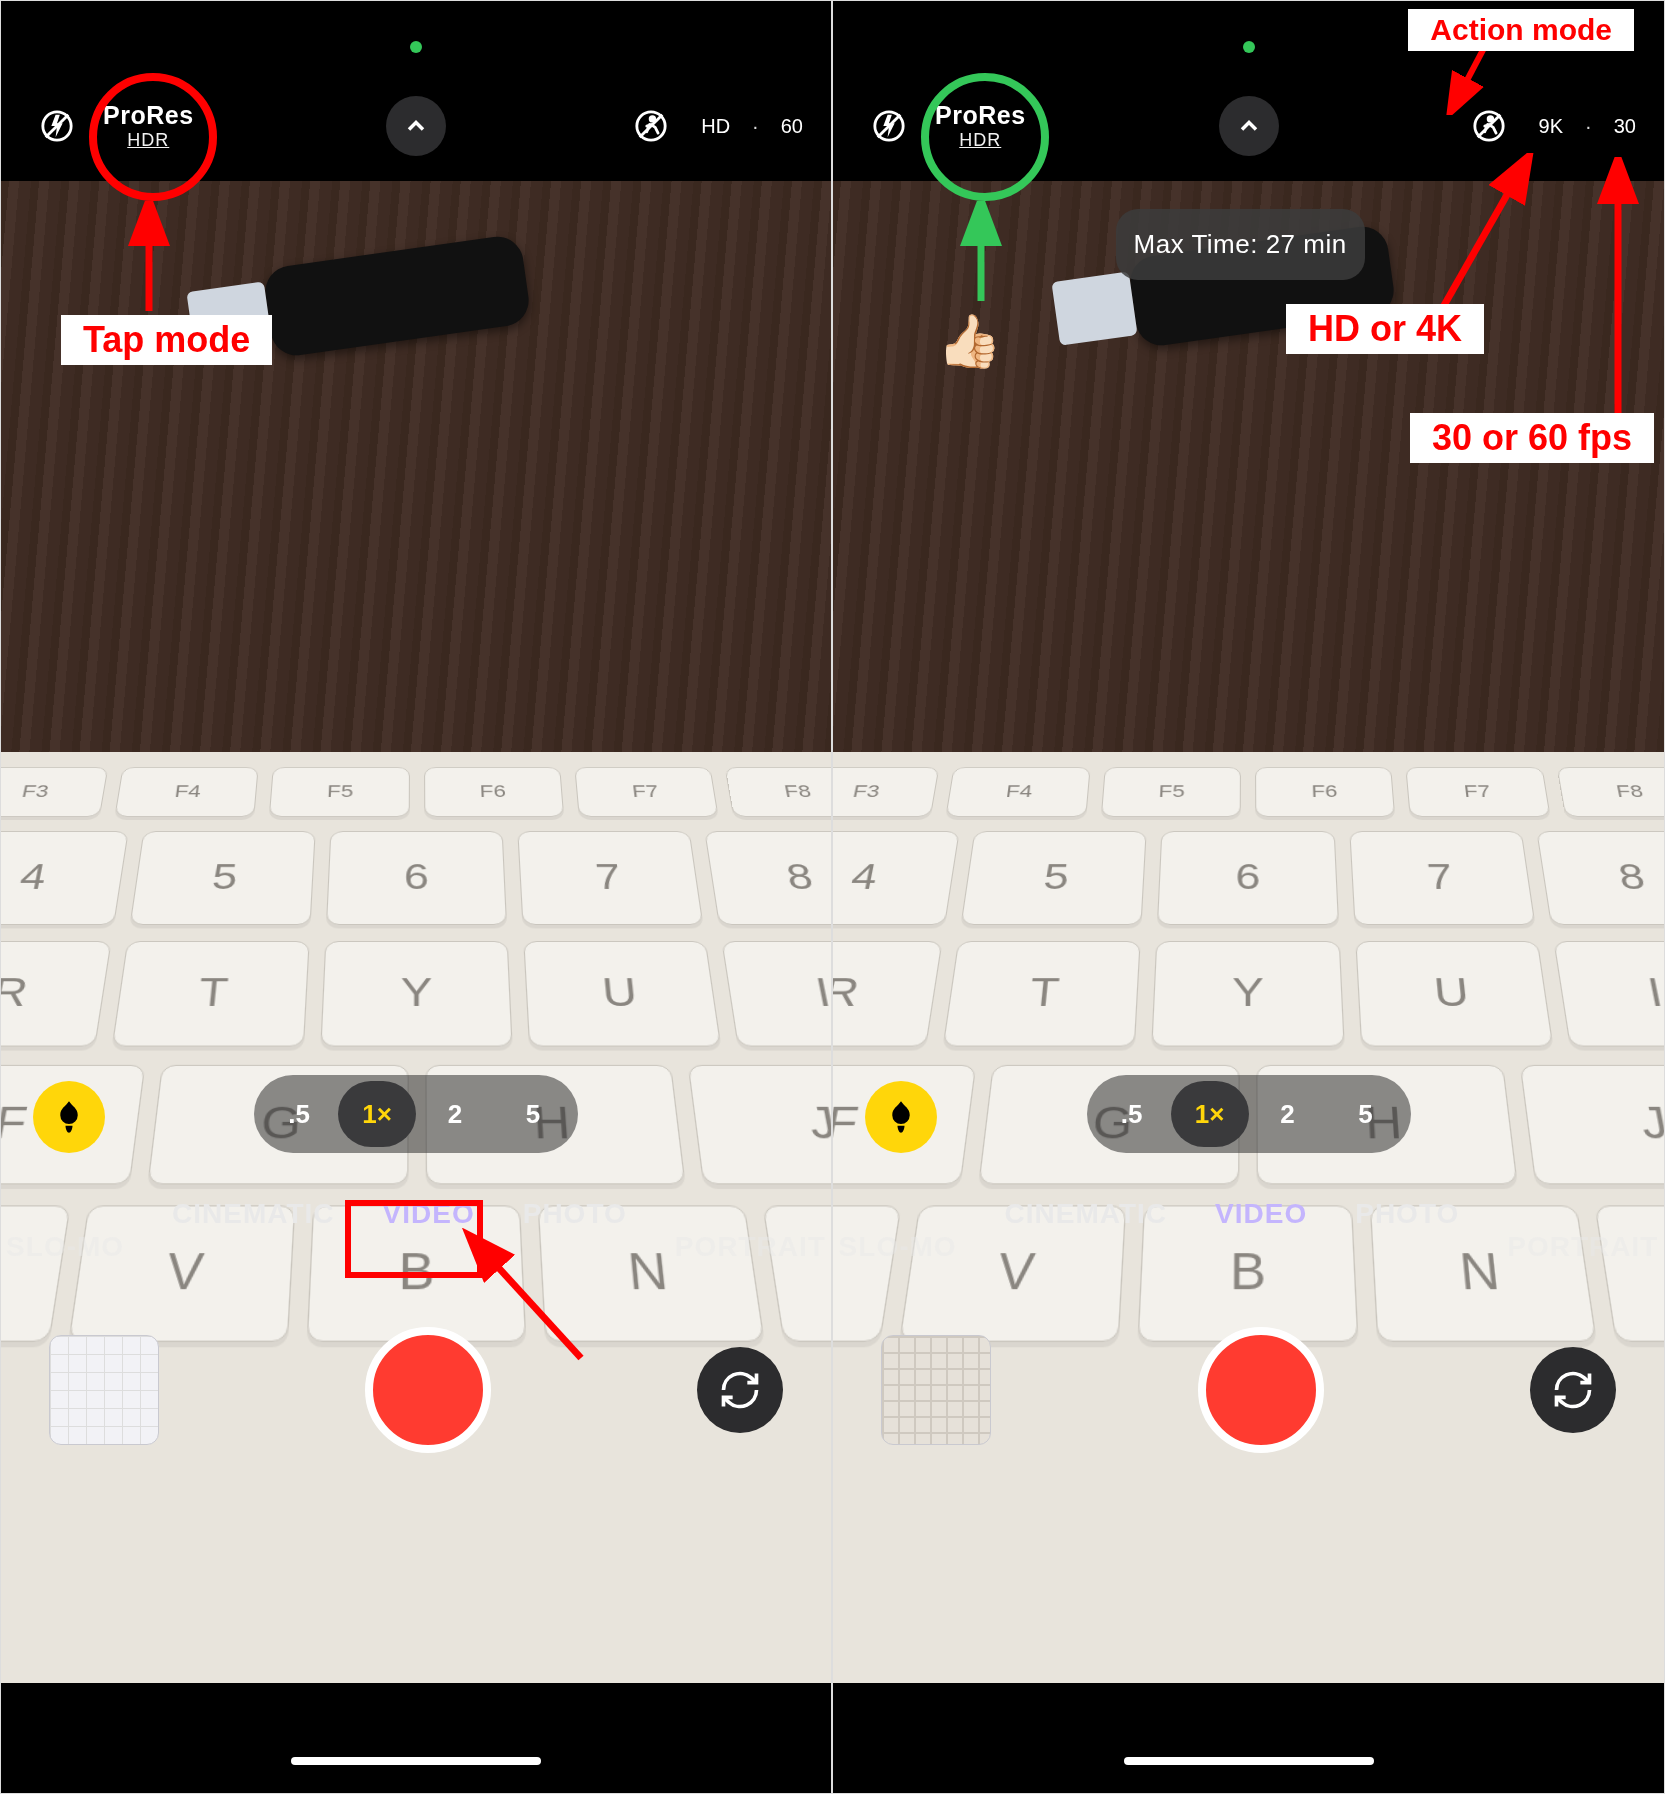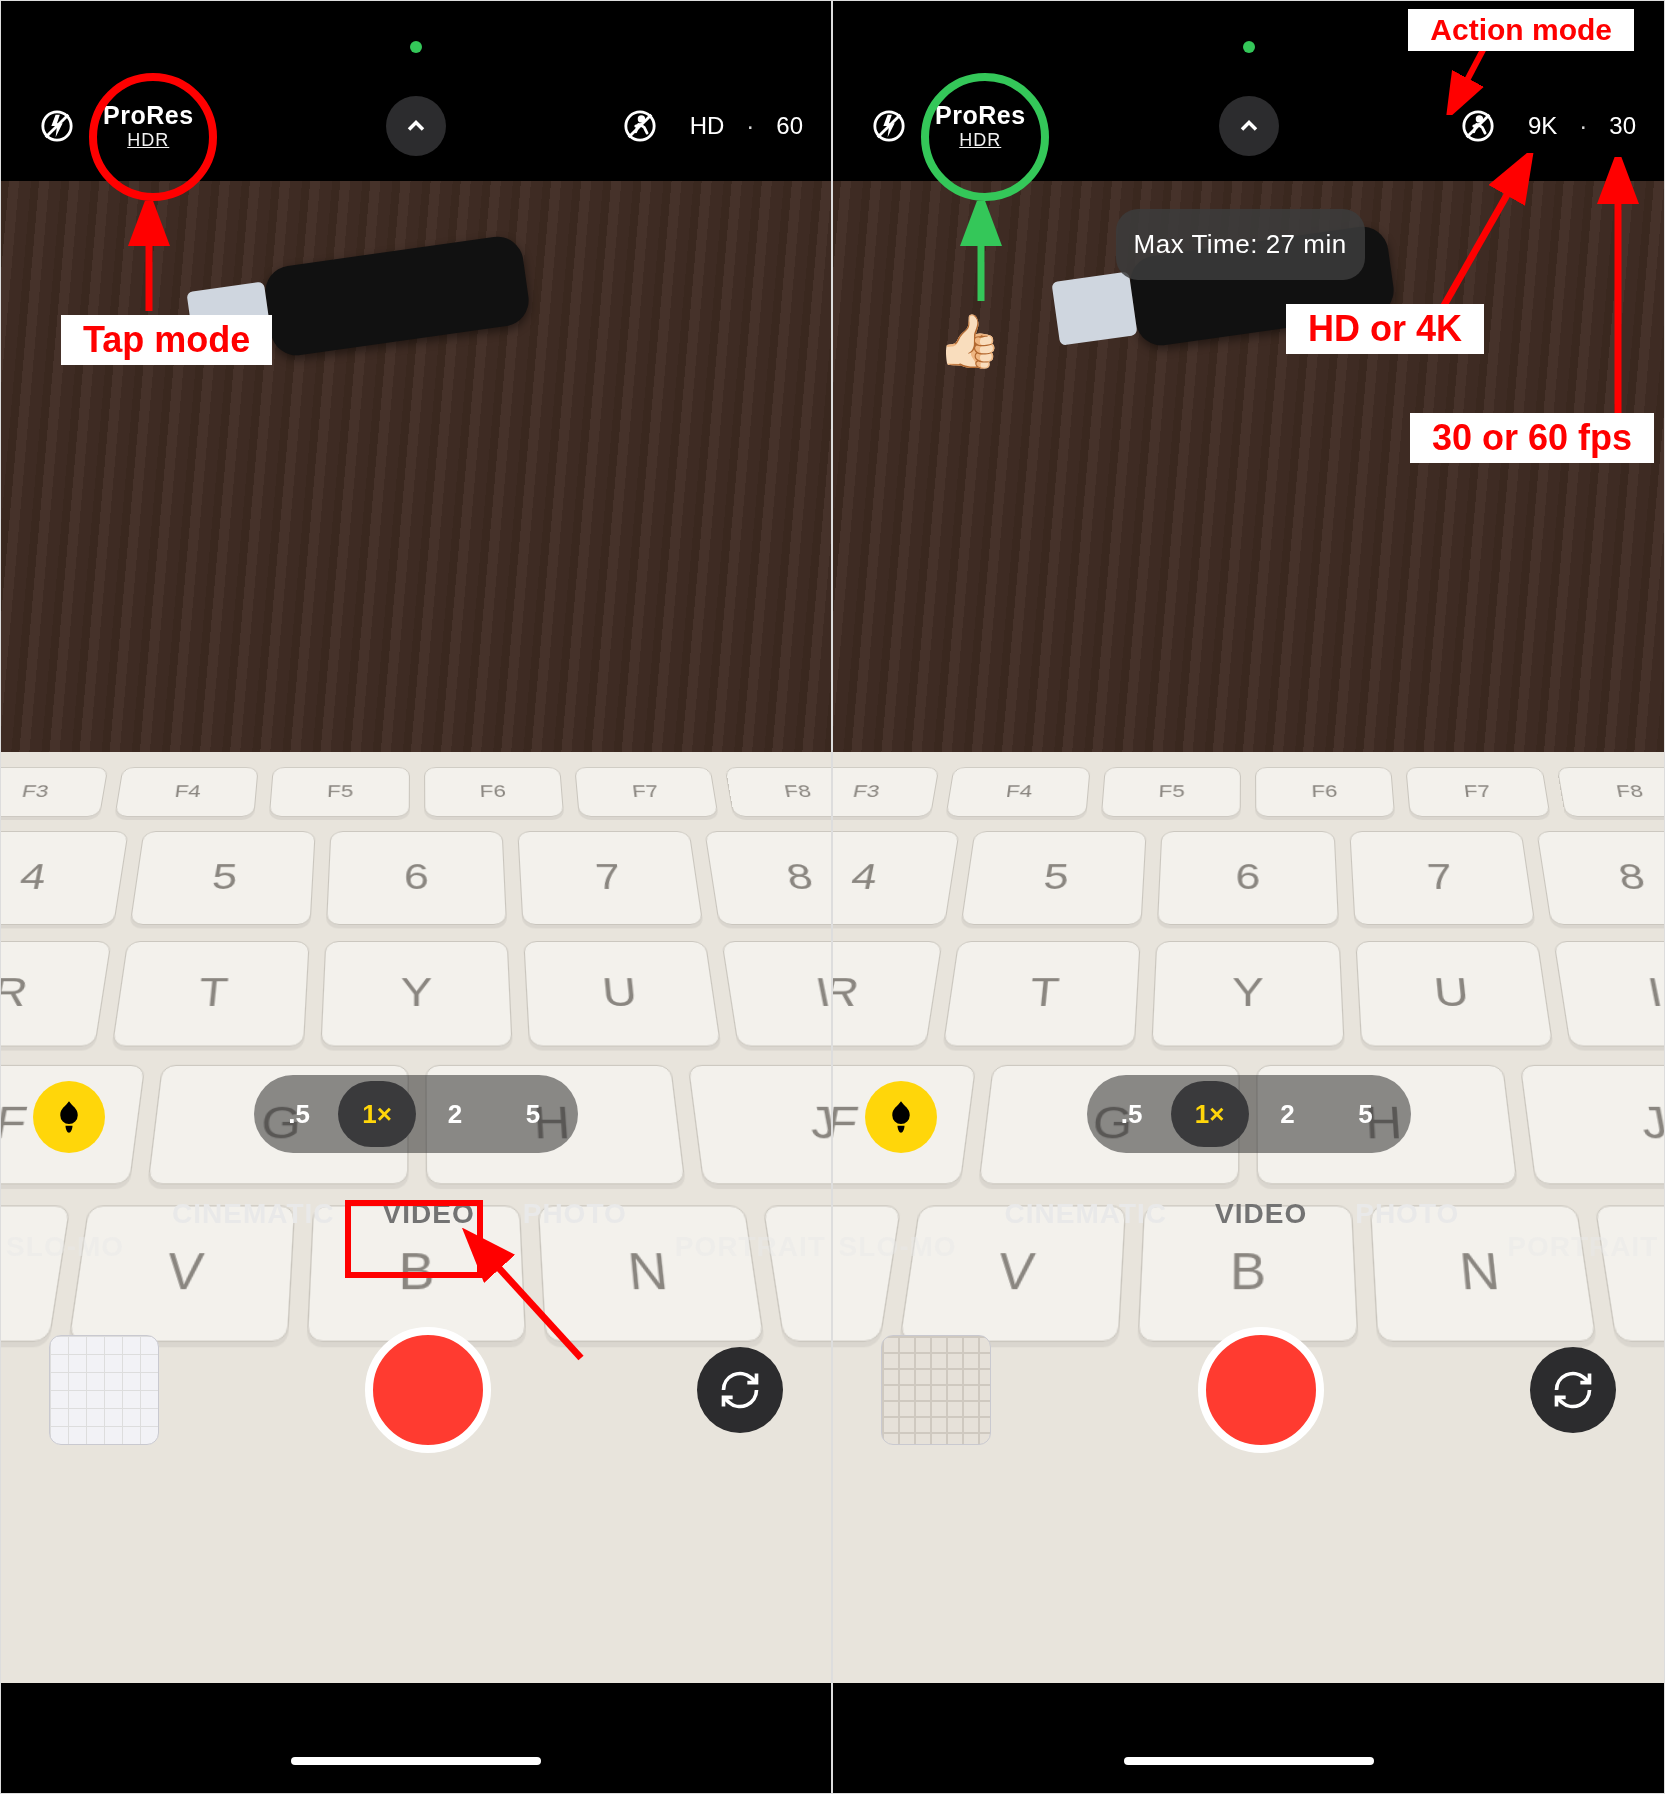--- a/index.html
+++ b/index.html
@@ -52,21 +52,21 @@
   .chevron-btn {
     width: 60px; height: 60px; border-radius: 50%;
     background: #2c2c2e;
     display: flex; align-items: center; justify-content: center;
     margin-left: auto; margin-right: auto;
     position: absolute; left: 50%; transform: translateX(-50%);
   }
   .right-group {
     display: flex; align-items: center; gap: 22px;
     margin-left: auto;
-    font-size: 24px; font-weight: 500;
+    font-size: 20px; font-weight: 500;
   }
   .dot-sep { opacity: .85; }
   .viewport {
     position: absolute;
     top: 180px; left: 0; right: 0; bottom: 110px;
     background: linear-gradient(180deg,#3b2a21 0%, #4a352a 22%, #d8d3cb 40%, #e5e0d8 100%);
     overflow: hidden;
   }
   .desk {
     position: absolute; top:0; left:0; right:0; height:44%;
@@ -129,21 +129,21 @@
     color:#fff;font-size:26px;font-weight:600;
   }
   .zoom-item.active{background:#3a3a3c;color:#ffd60a;}
   .modes {
     position:absolute; bottom: 530px; left:0; right:0;
     display:flex;justify-content:center;gap:48px;
     color:#e9e9e9;font-size:28px;font-weight:700;letter-spacing:1px;
     z-index:4;
   }
   .modes span.dim{opacity:.45;margin-top:33px;}
-  .modes span.active{color:#737373;}
+  .modes span.active{color:#c4b5fd;}
   .controls {
     position:absolute; left:0; right:0; bottom: 340px;
     display:flex;align-items:center;justify-content:space-between;
     padding: 0 48px;
     z-index:4;
   }
   .thumb {
     width:110px;height:110px;border-radius:12px;background:#f2f2f6;
     border:1px solid #c9c9d0;
     background-image:

